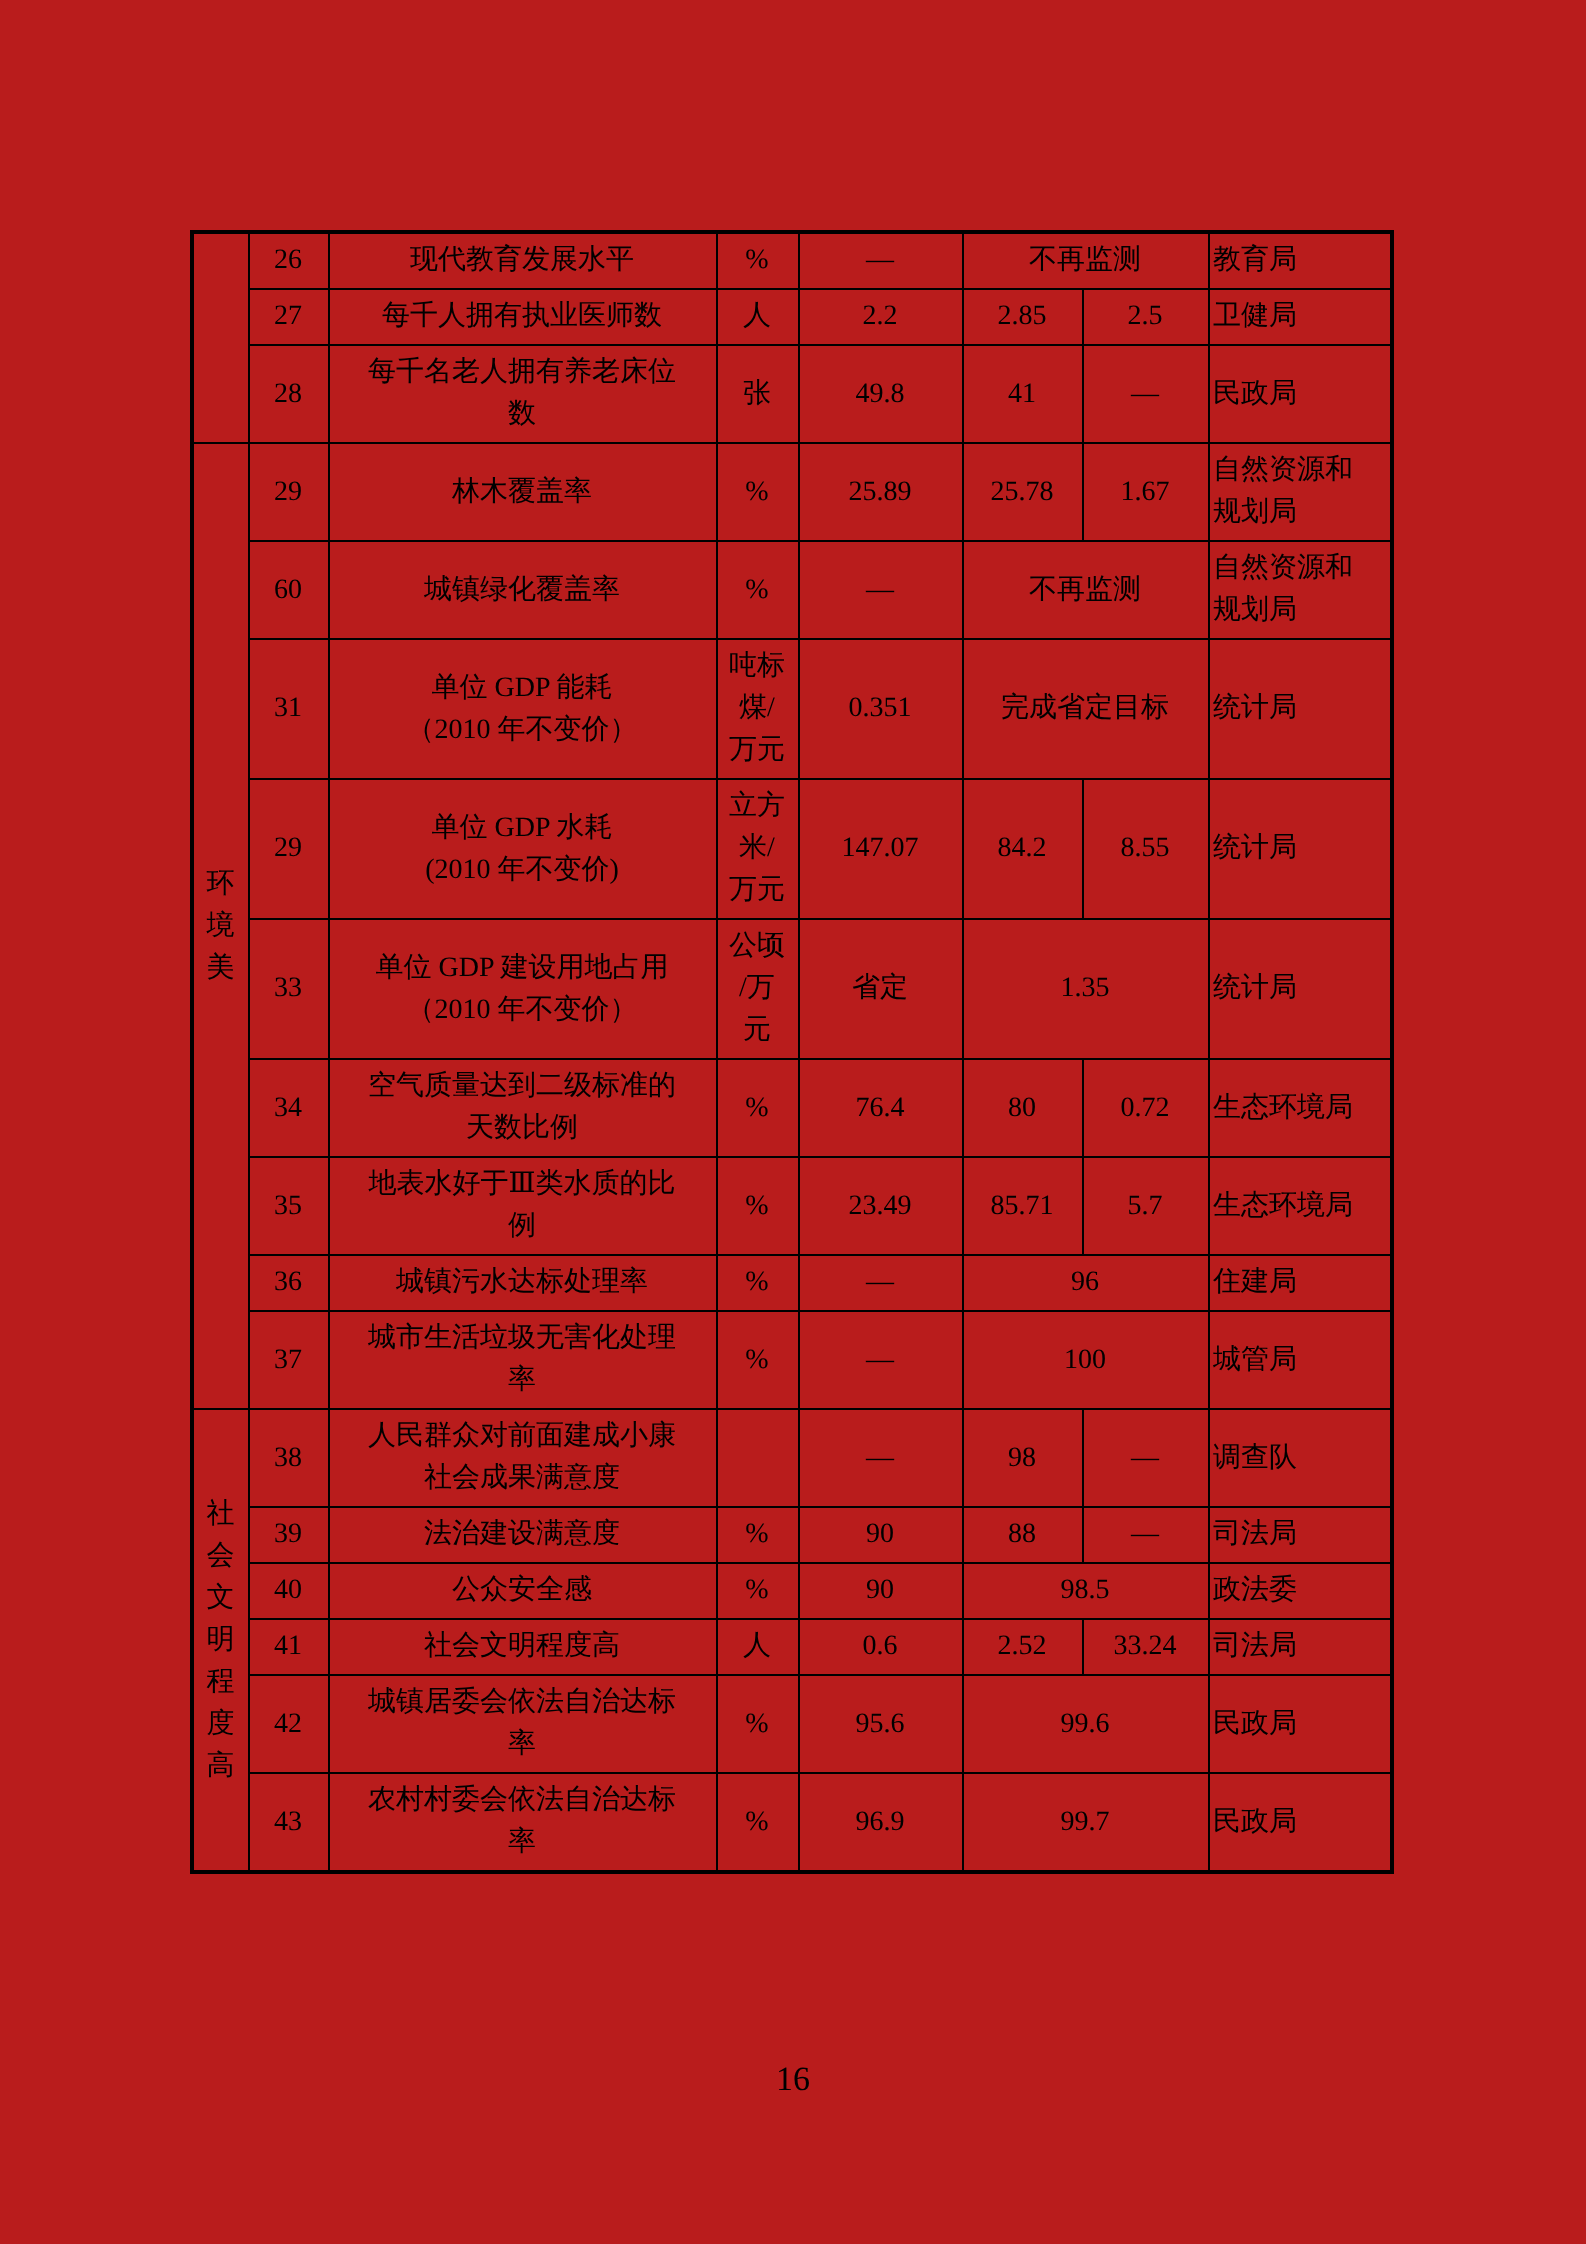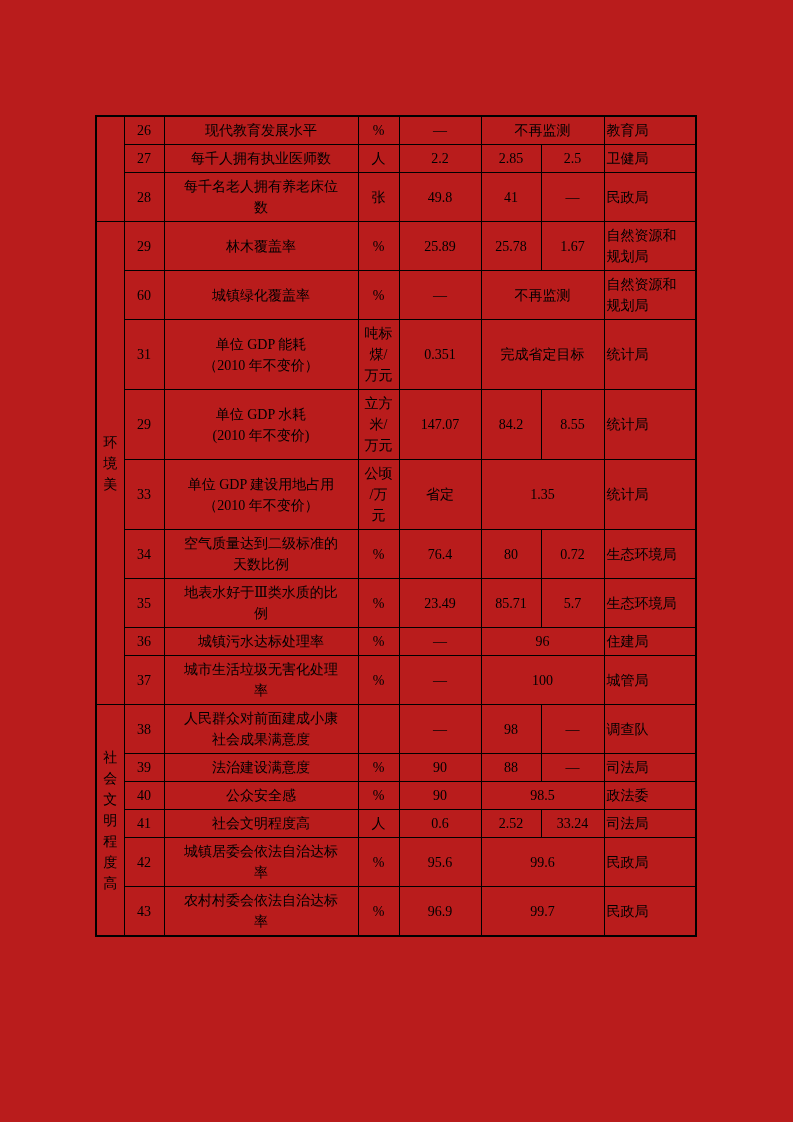--- a/index.html
+++ b/index.html
@@ -259,14 +259,15 @@
           <td class="name">农村村委会依法自治达标
 率</td>
           <td class="unit">%</td>
           <td class="val">96.9</td>
           <td class="val" colspan="2">99.7</td>
           <td class="dept">民政局</td>
         </tr>
       </tbody>
   </table>
 
+  <div class="page-number">16</div>
 
 </div>
 
 </body></html>

